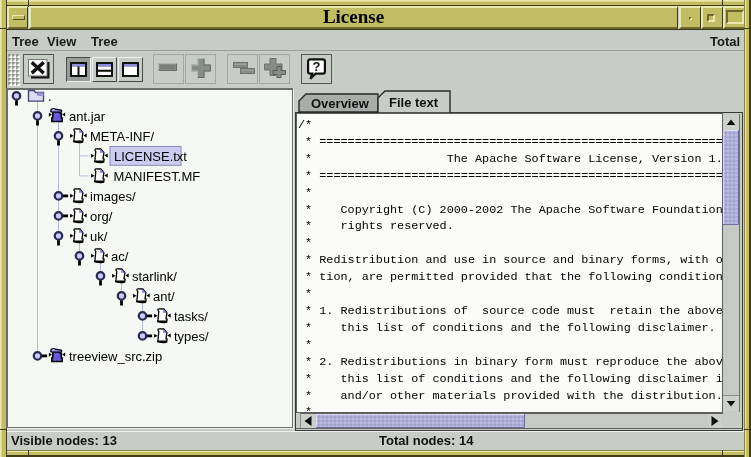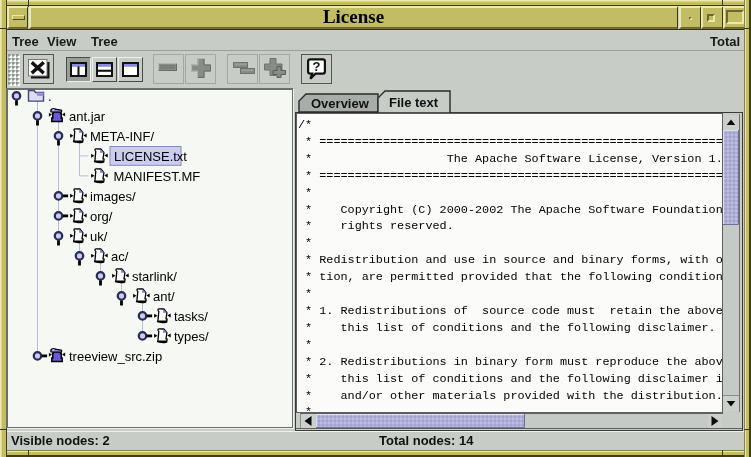--- a/index.html
+++ b/index.html
@@ -268,14 +268,14 @@
         <rect x="0.3" y="0.3" width="1.3" height="1.3" fill="#d2d2ee"></rect>
         <rect x="2.3" y="2.3" width="1.3" height="1.3" fill="#9292c2"></rect>
       </pattern>
     </defs>
     <rect width="209" height="14" fill="url(#stipH)"></rect>
     <path d="M0.5 14 V0.5 H209" stroke="#dcdcf2" fill="none"></path>
     <path d="M208.5 0 V13.5 H0" stroke="#70709a" fill="none"></path>
   </svg>
 
 <div class="abs" style="left:7px;top:431px;width:737px;height:19px;background:#c7ccc7;border-top:1px solid #eef1ee;box-sizing:border-box;"></div>
-<div class="abs" style="left:11px;top:433px;font:bold 13px 'Liberation Sans';color:#111;">Visible nodes: 2</div>
+<div class="abs" style="left:11px;top:433px;font:bold 13px 'Liberation Sans';color:#111;">Visible nodes: 13</div>
 <div class="abs" style="left:379px;top:433px;font:bold 13px 'Liberation Sans';color:#111;">Total nodes: 14</div>
 
 </body></html>

